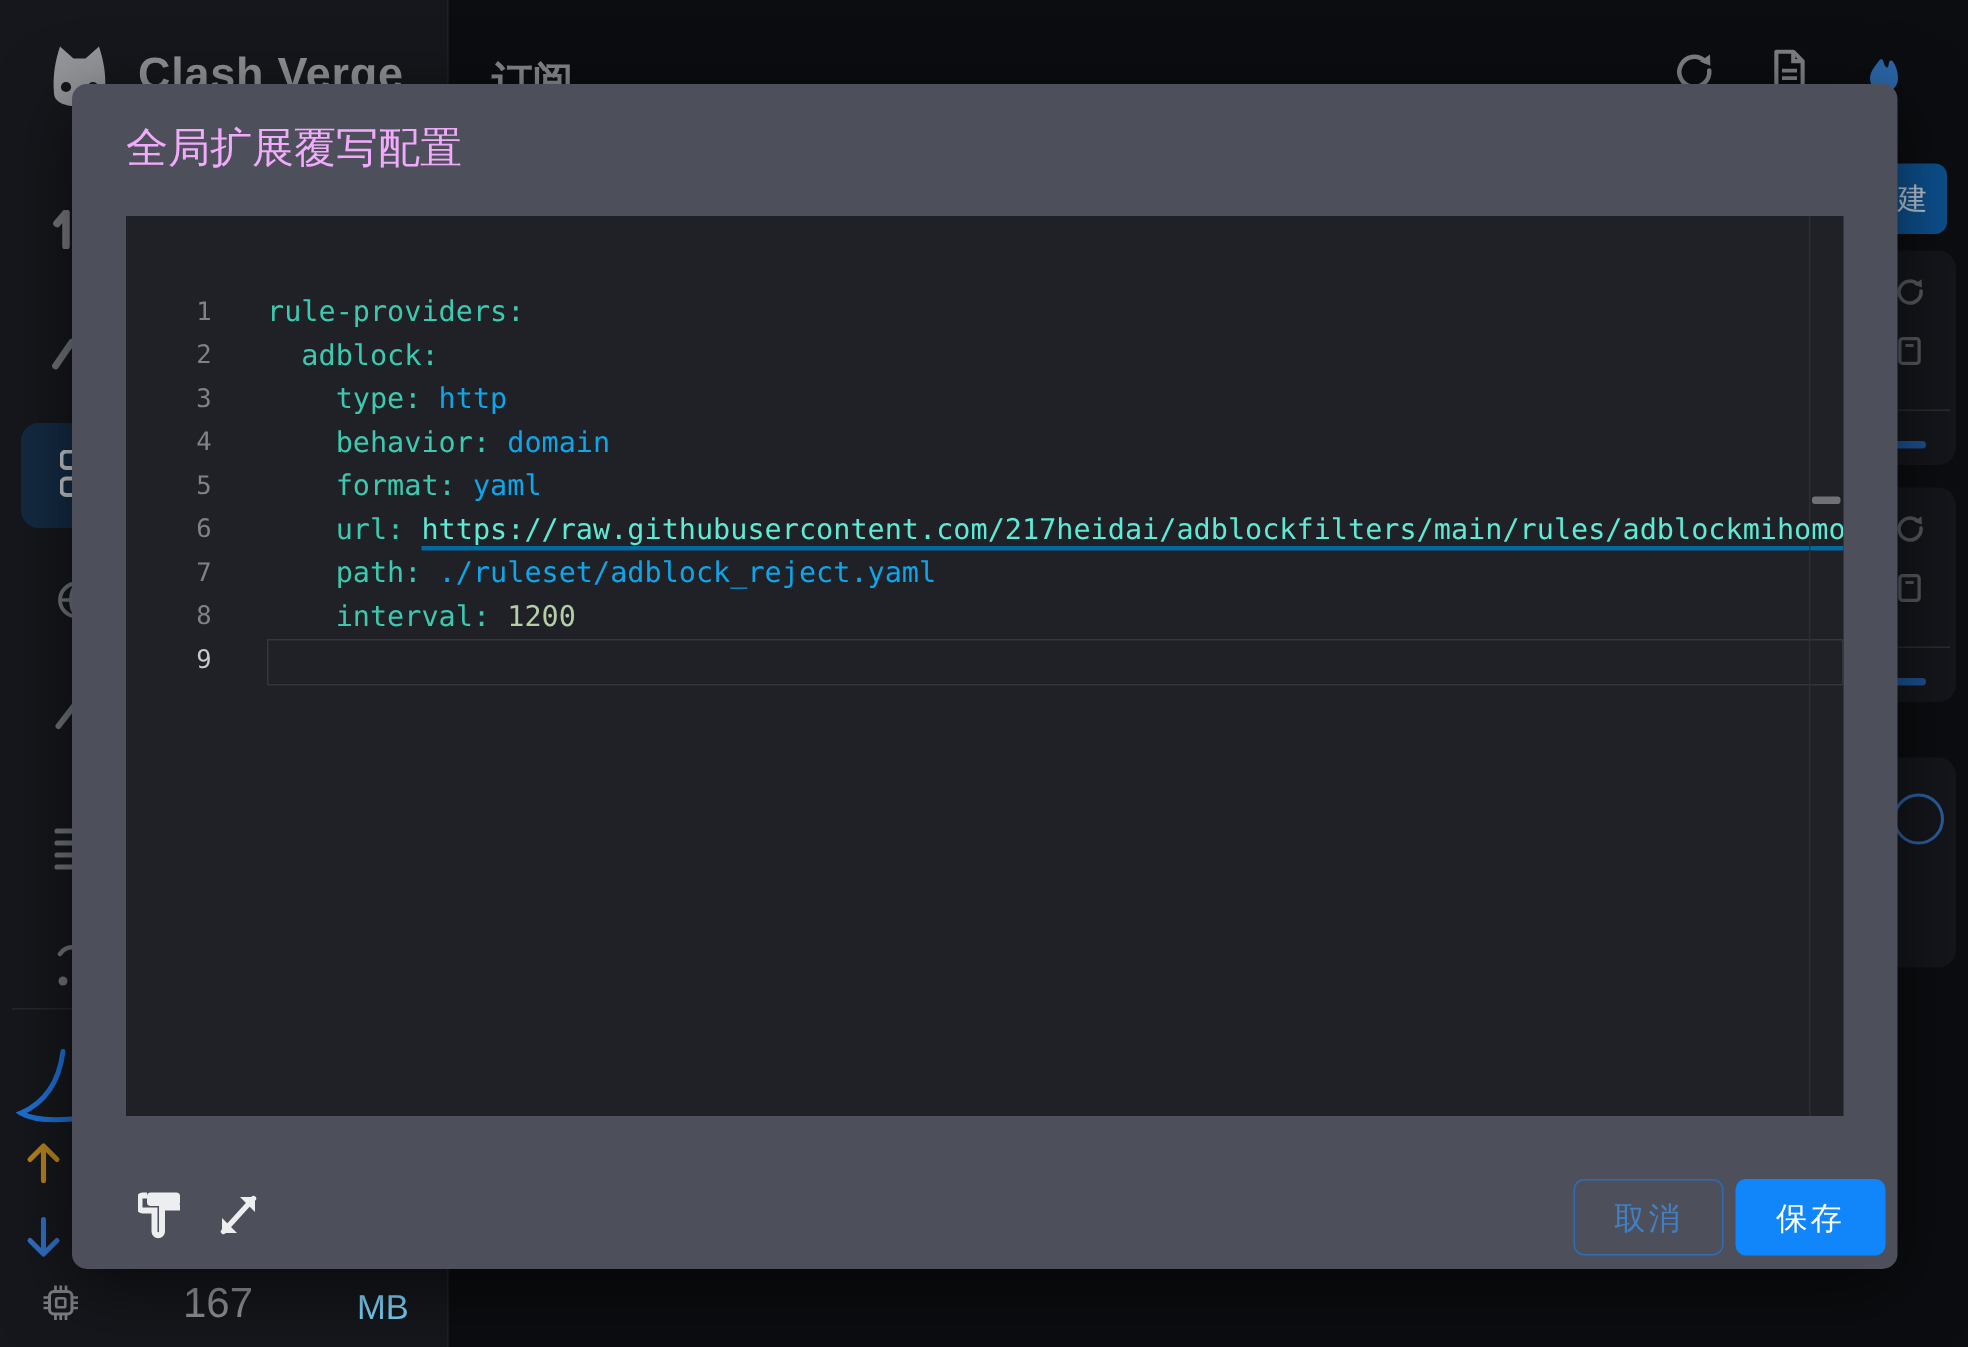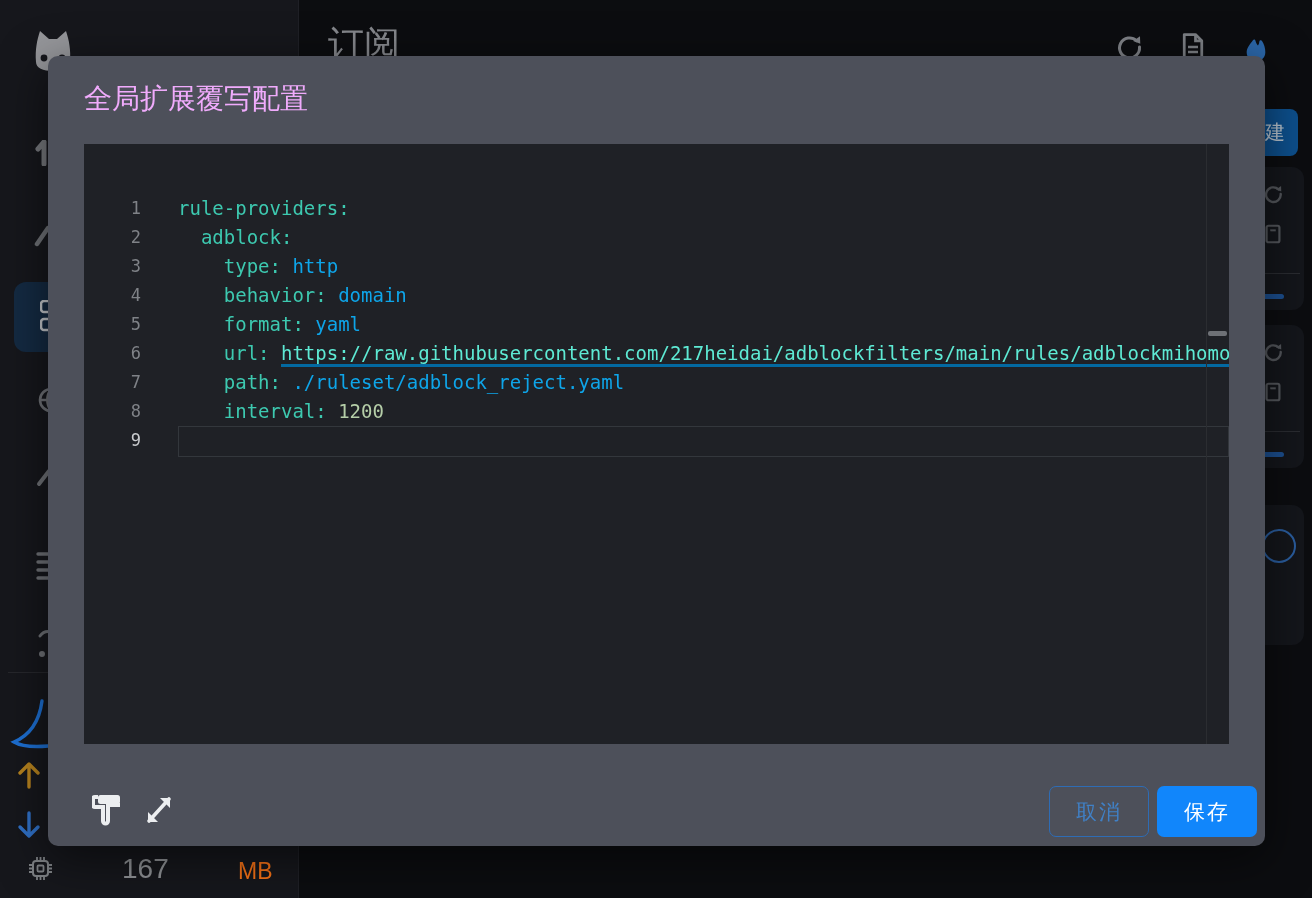--- a/index.html
+++ b/index.html
@@ -8,21 +8,21 @@
   #stage { position:relative; width:1312px; height:898px; }
 
   
   .app-bg   { position:absolute; inset:0; background:#0c0d10; }
   .sidebar  { position:absolute; left:0; top:0; width:299px; height:898px; background:#16171c; }
   .v-divider{ position:absolute; left:298px; top:0; width:1px; height:898px; background:#1f2026; }
 
   .brand-logo { position:absolute; left:30px; top:26px; width:46px; height:46px; }
   .brand-name { position:absolute; left:92px; top:33px; font-size:30px; font-weight:700;
                 color:#8f9195; letter-spacing:.5px; white-space:nowrap; }
-  .page-title { position:absolute; left:328px; top:20px; font-size:36px; font-weight:400; color:#85878c; }
+  .page-title { position:absolute; left:328px; top:36px; font-size:27px; font-weight:700; color:#85878c; }
 
   .top-icon { position:absolute; top:32px; width:30px; height:30px; }
   .icon-refresh { left:1114px; }
   .icon-file    { left:1178px; }
   .icon-flame   { left:1240px; width:32px; height:34px; top:30px; }
 
   .new-btn { position:absolute; left:1232px; top:109px; width:66px; height:47px;
              background:#0d4f8c; border-radius:8px; color:#b9c4ce; font-size:20px;
              display:flex; align-items:center; justify-content:center; letter-spacing:2px; }
 
@@ -40,21 +40,21 @@
   .nav-active { position:absolute; left:14px; top:282px; width:80px; height:70px;
                 border-radius:12px; background:#142a42; }
   .frag { position:absolute; color:#74767b; }
   .sb-divider { position:absolute; left:8px; top:672px; width:60px; height:1px; background:#26272c; }
   .traffic-up   { position:absolute; left:16px; top:760px; width:26px; height:30px; }
   .traffic-down { position:absolute; left:16px; top:810px; width:26px; height:30px; }
   .mem-chip { position:absolute; left:28px; top:856px; width:25px; height:25px; }
   .mem-val  { position:absolute; left:122px; top:853px; font-size:28px; color:#90939
 
 8; color:#8f9296; }
-  .mem-unit { position:absolute; left:238px; top:858px; font-size:23px; color:#f97316; }
+  .mem-unit { position:absolute; left:238px; top:858px; font-size:23px; color:#7dd3fc; }
 
   
   .modal { position:absolute; left:48px; top:56px; width:1217px; height:790px;
            background:#4d505a; border-radius:10px; box-shadow:0 12px 48px rgba(0,0,0,.55); }
   .modal-title { position:absolute; left:36px; top:24px; font-size:28px; font-weight:400; color:#f0abfc; }
 
   .editor { position:absolute; left:36px; top:88px; width:1145px; height:600px;
             background:#1f2126; overflow:hidden; }
   .code-lines { position:absolute; left:0; top:50px; width:100%; }
   .code-line { position:relative; display:flex; height:29px; line-height:29px; white-space:pre;
@@ -90,20 +90,21 @@
 
   <div class="app-bg"></div>
   <div class="sidebar"></div>
   <div class="v-divider"></div>
 
   <svg class="brand-logo" viewBox="0 0 46 46">
     <path fill="#95969a" d="M6 36 C5 24 7 14 10 5 L19 13 L27 13 L36 5 C39 14 41 24 40 36 C40 42 33 45 23 45 C13 45 6 42 6 36 Z"></path>
     <circle cx="14" cy="32" r="3.4" fill="#16171c"></circle>
     <circle cx="32" cy="32" r="3.4" fill="#16171c"></circle>
   </svg>
+  <div class="brand-name">Clash Verge</div>
   <div class="page-title">订阅</div>
 
   <svg class="top-icon icon-refresh" viewBox="0 0 24 24">
     <path d="M18 7 A8 8 0 1 0 20.4 12" fill="none" stroke="#7f8287" stroke-width="2.4" stroke-linecap="round"></path>
     <path d="M20.8 3.4 L21 9.4 L15.4 7.2 Z" fill="#7f8287"></path>
   </svg>
   <svg class="top-icon icon-file" viewBox="0 0 24 24">
     <path d="M5 2 h9 l5 5 v15 h-14 z" fill="none" stroke="#7d8085" stroke-width="2.2" stroke-linejoin="round"></path>
     <path d="M14 2 v5 h5" fill="none" stroke="#7d8085" stroke-width="2.2"></path>
     <path d="M8 12 h8 M8 16 h8" stroke="#7d8085" stroke-width="2"></path>

